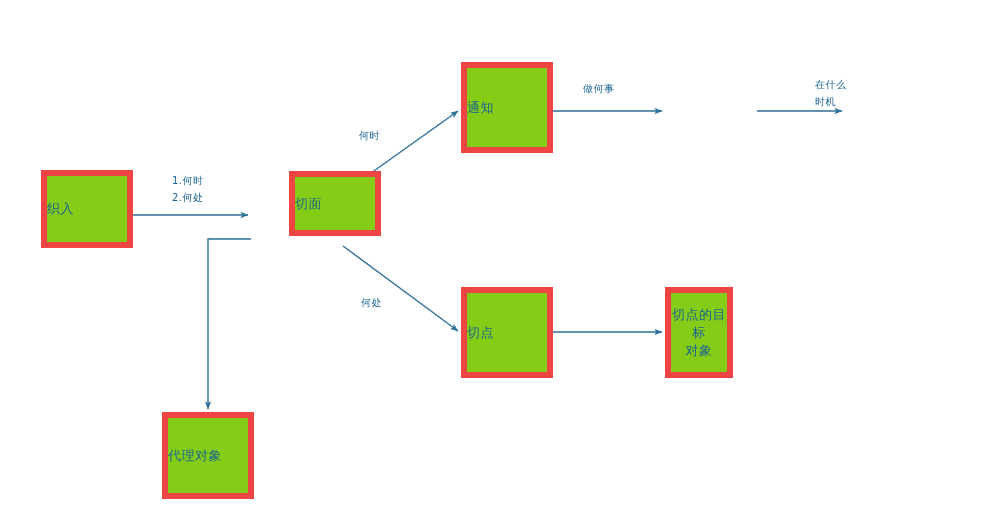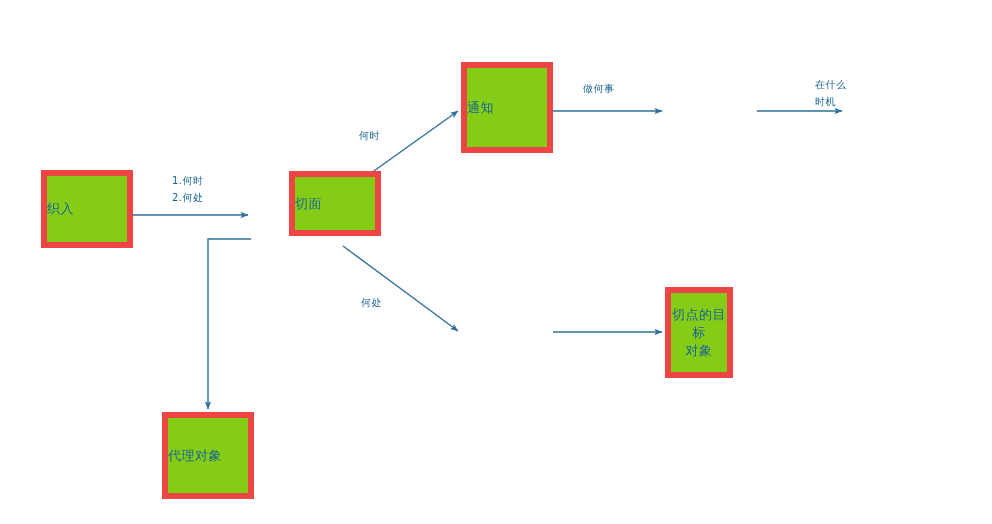--- a/index.html
+++ b/index.html
@@ -103,20 +103,23 @@
   <div class="node" style="left:251px; top:171px; width:92px; height:65px;margin-left:38px;">
     <span class="node-label">切面</span>
   </div>
 
   <div class="node" style="left:461px; top:62px; width:92px; height:91px;">
     <span class="node-label">通知</span>
   </div>
 
 
 
+  <div class="node" style="left:461px; top:287px; width:92px; height:91px;">
+    <span class="node-label">切点</span>
+  </div>
 
   <div class="node" style="left:665px; top:287px; width:68px; height:91px;">
     <span class="node-label">切点的目标
 对象</span>
   </div>
 
   <div class="node" style="left:162px; top:412px; width:92px; height:87px;">
     <span class="node-label">代理对象</span>
   </div>
 

